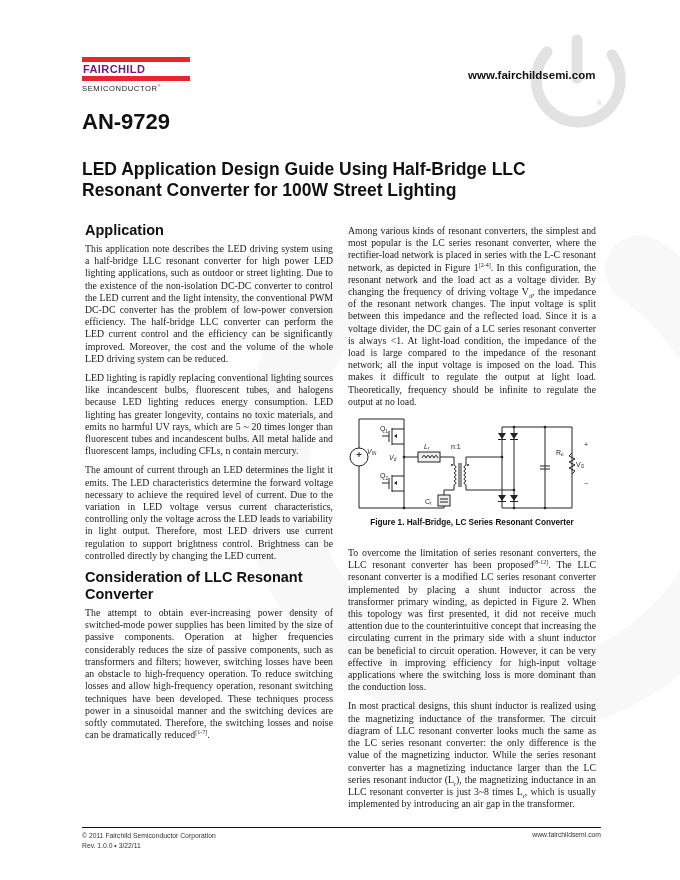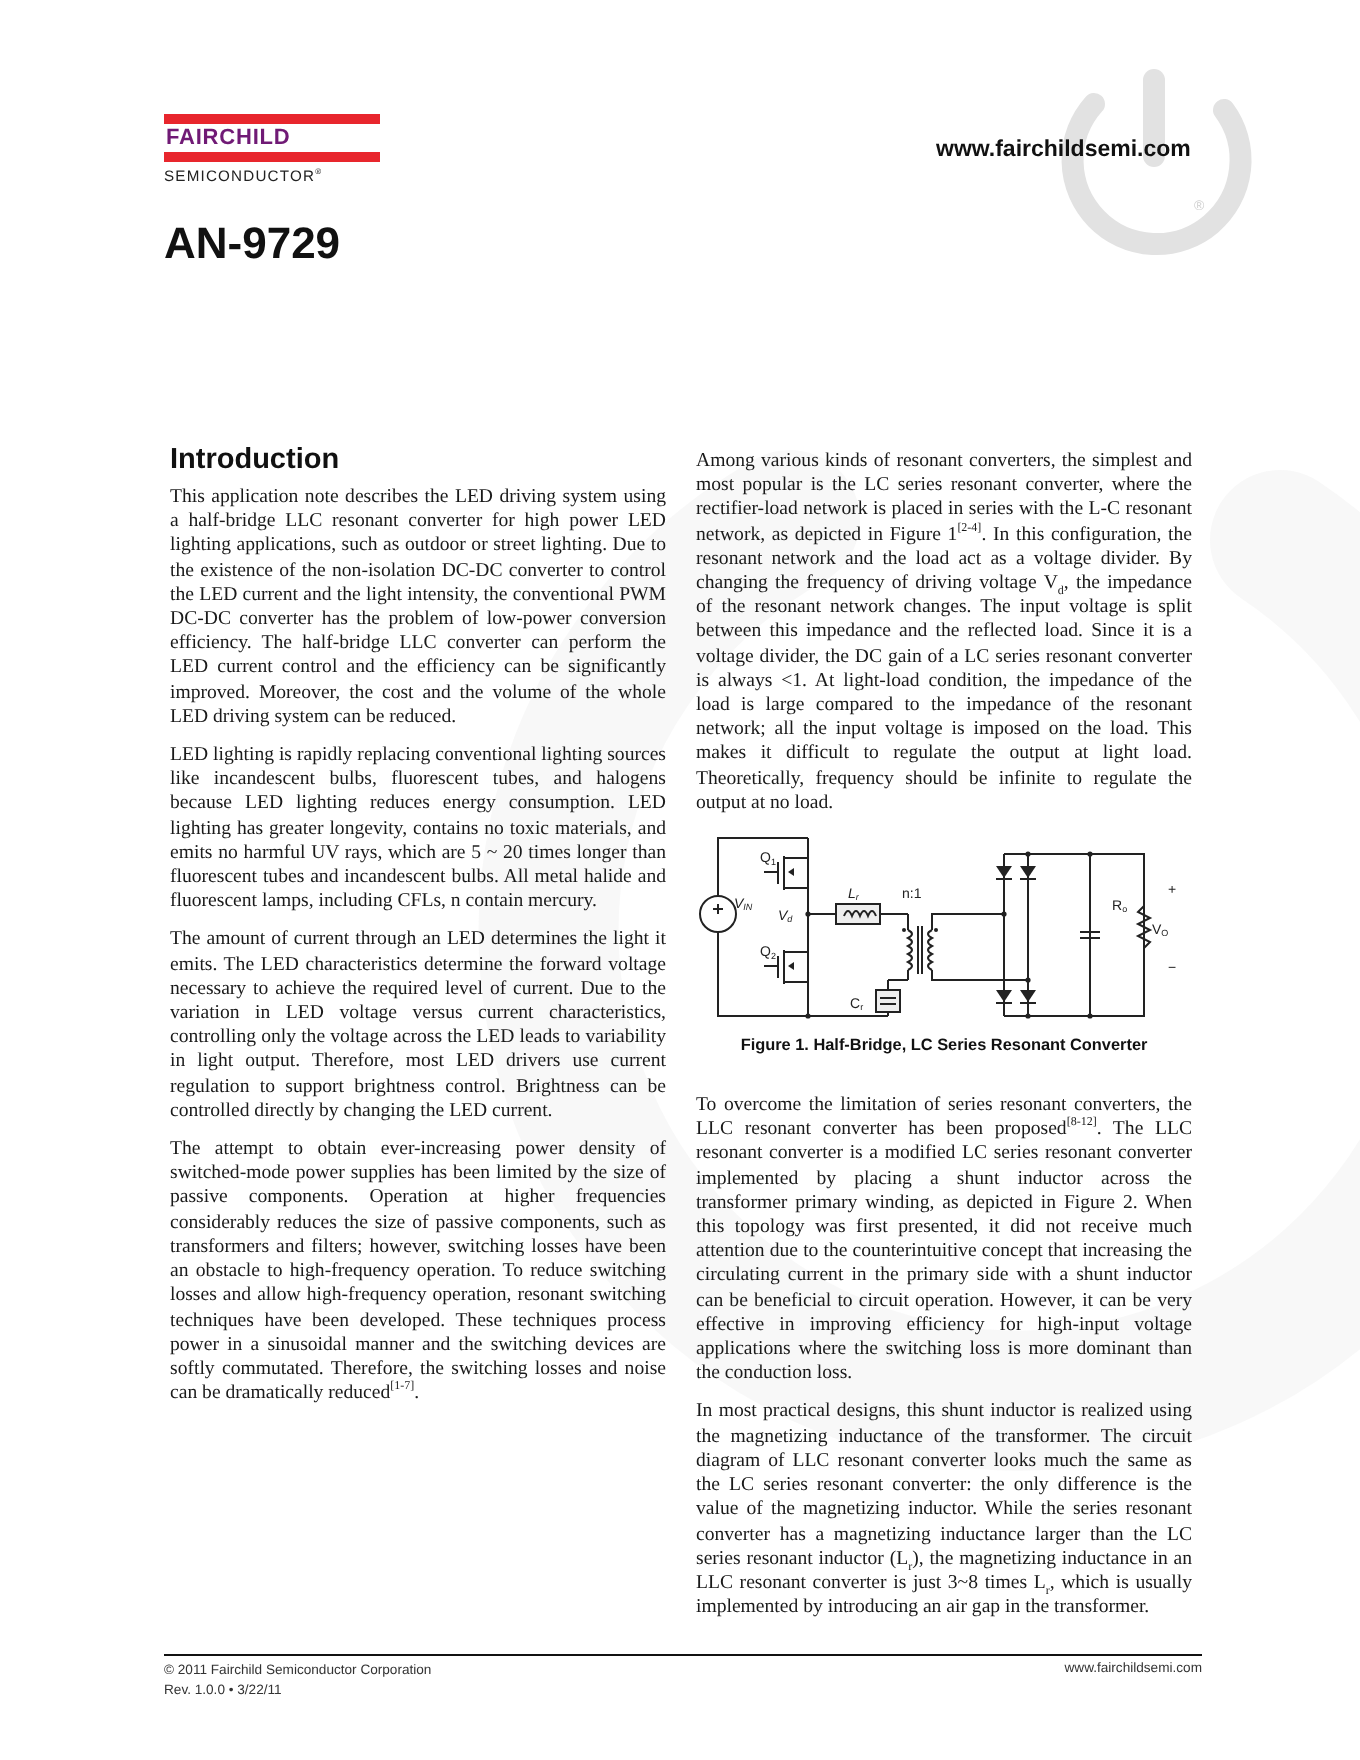--- a/index.html
+++ b/index.html
@@ -59,29 +59,32 @@
   <div class="word">FAIRCHILD</div>
   <div class="bar"></div>
   <div class="sub"><span>SEMICONDUCTOR</span><sup>®</sup></div>
 </div>
 
 <div class="site-url">www.fairchildsemi.com</div>
 <div class="reg-mark">®</div>
 
 <div class="doc-number">AN-9729</div>
 <div class="doc-title">
+  <div>LED Application Design Guide Using Half-Bridge LLC</div>
+  <div>Resonant Converter for 100W Street Lighting</div>
 </div>
 
 <div class="col col-left">
-  <h2 class="h-intro">Introduction</h2>
+  <h2 class="h-intro">Application</h2>
   <p>This application note describes the LED driving system using a half-bridge LLC resonant converter for high power LED lighting applications, such as outdoor or street lighting. Due to the existence of the non-isolation DC-DC converter to control the LED current and the light intensity, the conventional PWM DC-DC converter has the problem of low-power conversion efficiency. The half-bridge LLC converter can perform the LED current control and the efficiency can be significantly improved. Moreover, the cost and the volume of the whole LED driving system can be reduced.</p>
 
   <p>LED lighting is rapidly replacing conventional lighting sources like incandescent bulbs, fluorescent tubes, and halogens because LED lighting reduces energy consumption. LED lighting has greater longevity, contains no toxic materials, and emits no harmful UV rays, which are 5 ~ 20 times longer than fluorescent tubes and incandescent bulbs. All metal halide and fluorescent lamps, including CFLs, n contain mercury.</p>
   <p>The amount of current through an LED determines the light it emits. The LED characteristics determine the forward voltage necessary to achieve the required level of current. Due to the variation in LED voltage versus current characteristics, controlling only the voltage across the LED leads to variability in light output. Therefore, most LED drivers use current regulation to support brightness control. Brightness can be controlled directly by changing the LED current.</p>
 
+  <h2 class="h-llc">Consideration of LLC Resonant Converter</h2>
   <p><span>The attempt to obtain ever-increasing power density of switched-mode power supplies has been limited by the size of passive components. Operation at higher frequencies considerably reduces the size of passive components, such as transformers and filters; however, switching losses have been an obstacle to high-frequency operation. To reduce switching losses and allow high-frequency operation, resonant switching techniques have been developed. These techniques process power in a sinusoidal manner and the switching devices are softly commutated. Therefore, the switching losses and noise can be dramatically reduced</span><sup>[1-7]</sup><span>.</span></p>
 </div>
 
 <div class="col col-right">
   <p><span>Among various kinds of resonant converters, the simplest and most popular is the LC series resonant converter, where the rectifier-load network is placed in series with the L-C resonant network, as depicted in Figure 1</span><sup>[2-4]</sup><span>. In this configuration, the resonant network and the load act as a voltage divider. By changing the frequency of driving voltage V</span><sub>d</sub><span>, the impedance of the resonant network changes. The input voltage is split between this impedance and the reflected load. Since it is a voltage divider, the DC gain of a LC series resonant converter is always &lt;1. At light-load condition, the impedance of the load is large compared to the impedance of the resonant network; all the input voltage is imposed on the load. This makes it difficult to regulate the output at light load. Theoretically, frequency should be infinite to regulate the output at no load.</span></p>
 
   <div class="figure">
     <svg viewBox="0 0 250 100" font-family="Liberation Sans, sans-serif">
       <g stroke="#222" stroke-width="1" fill="none">
 

